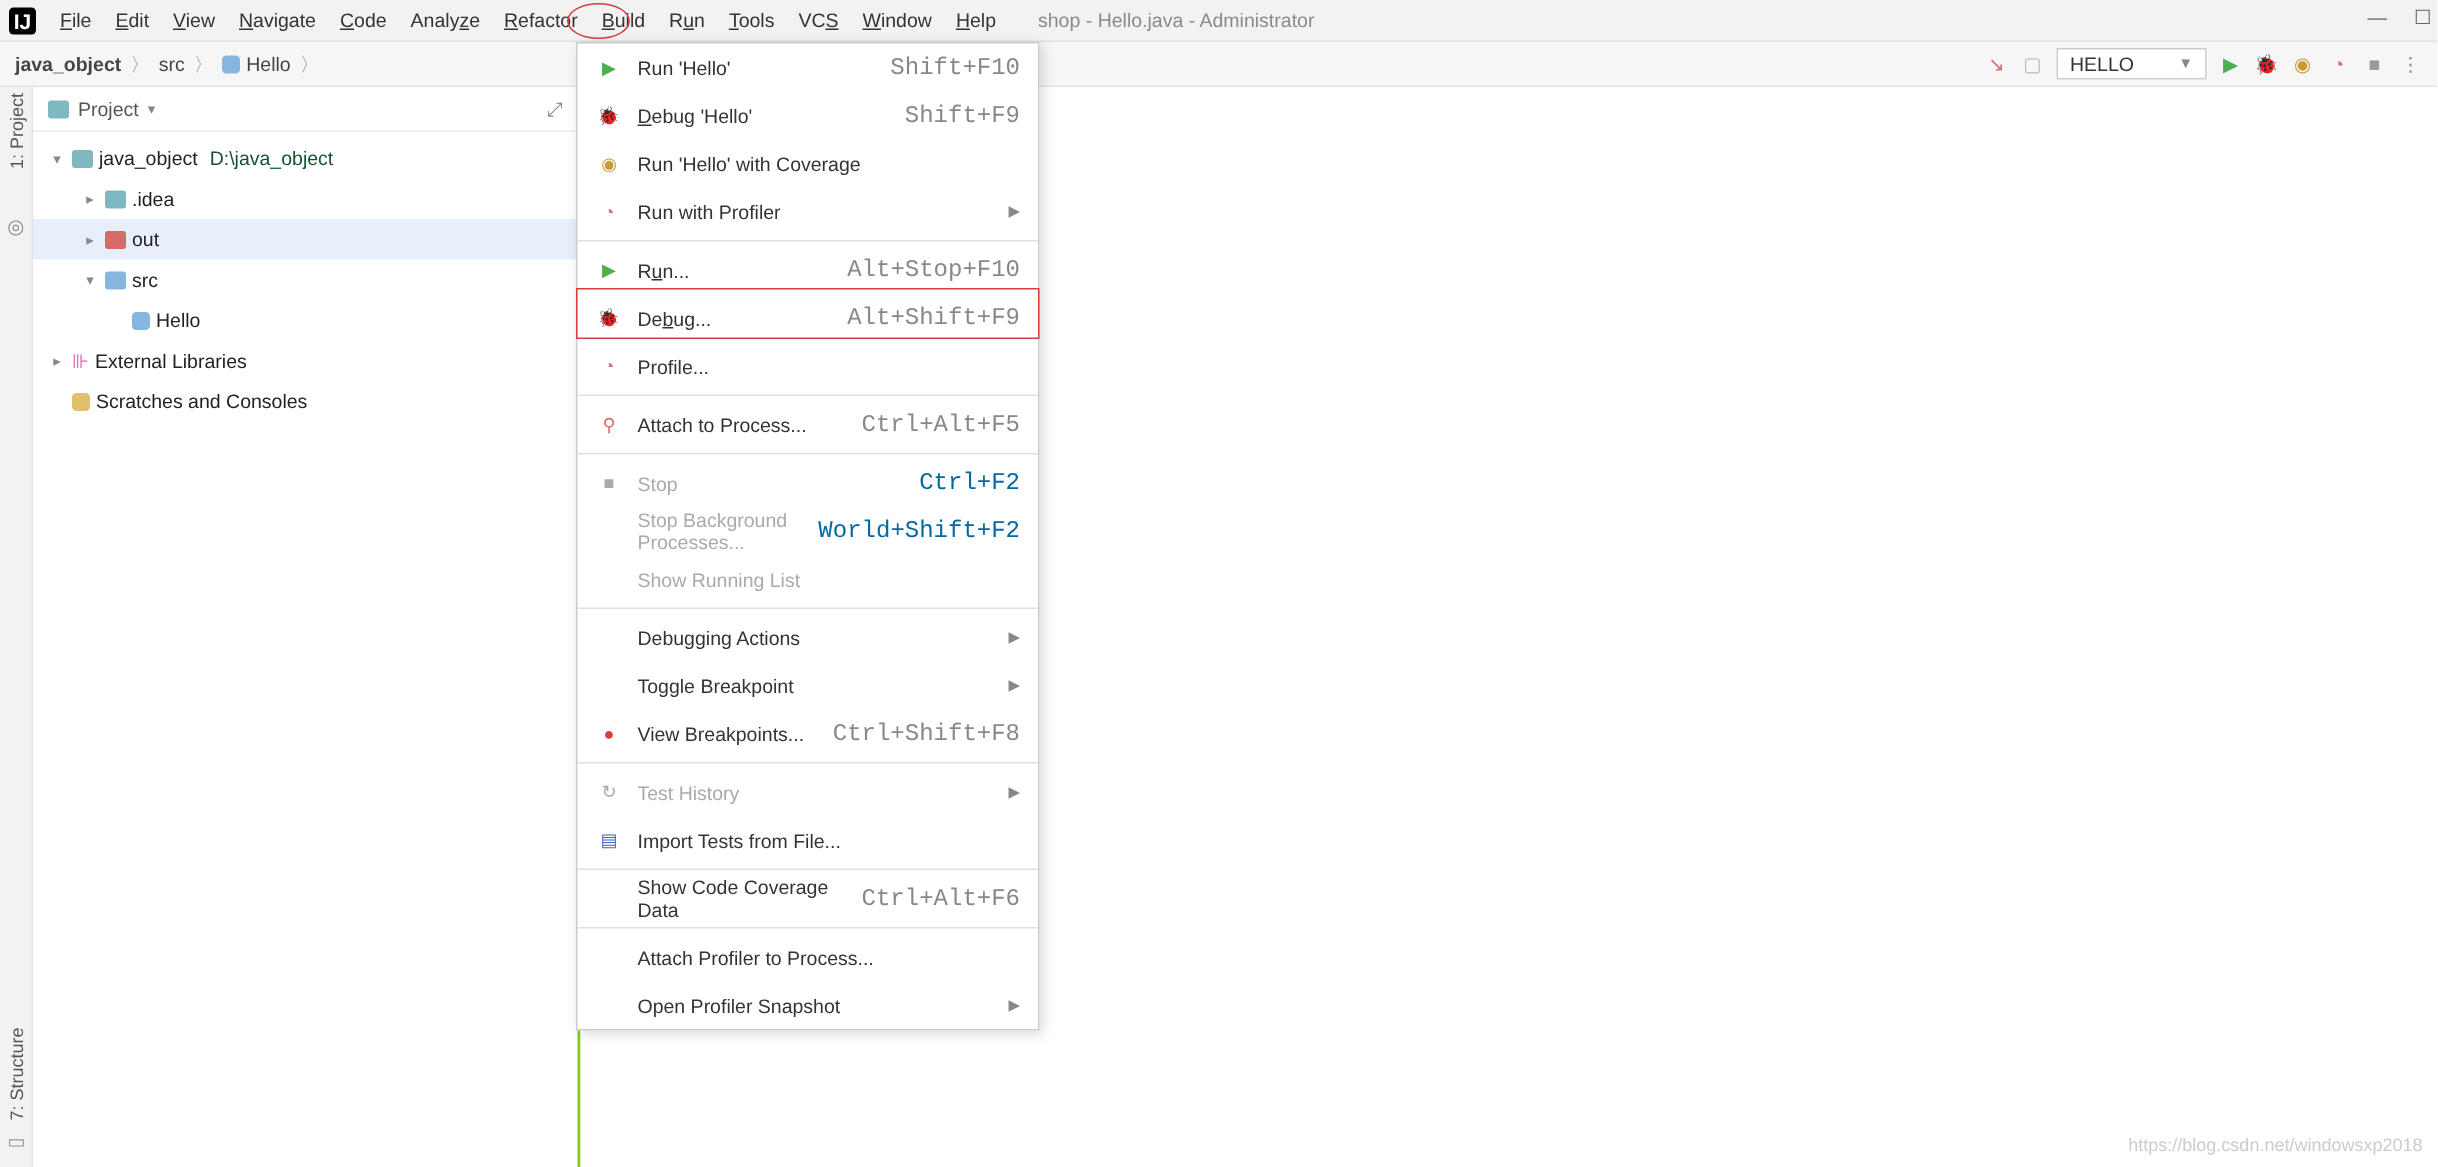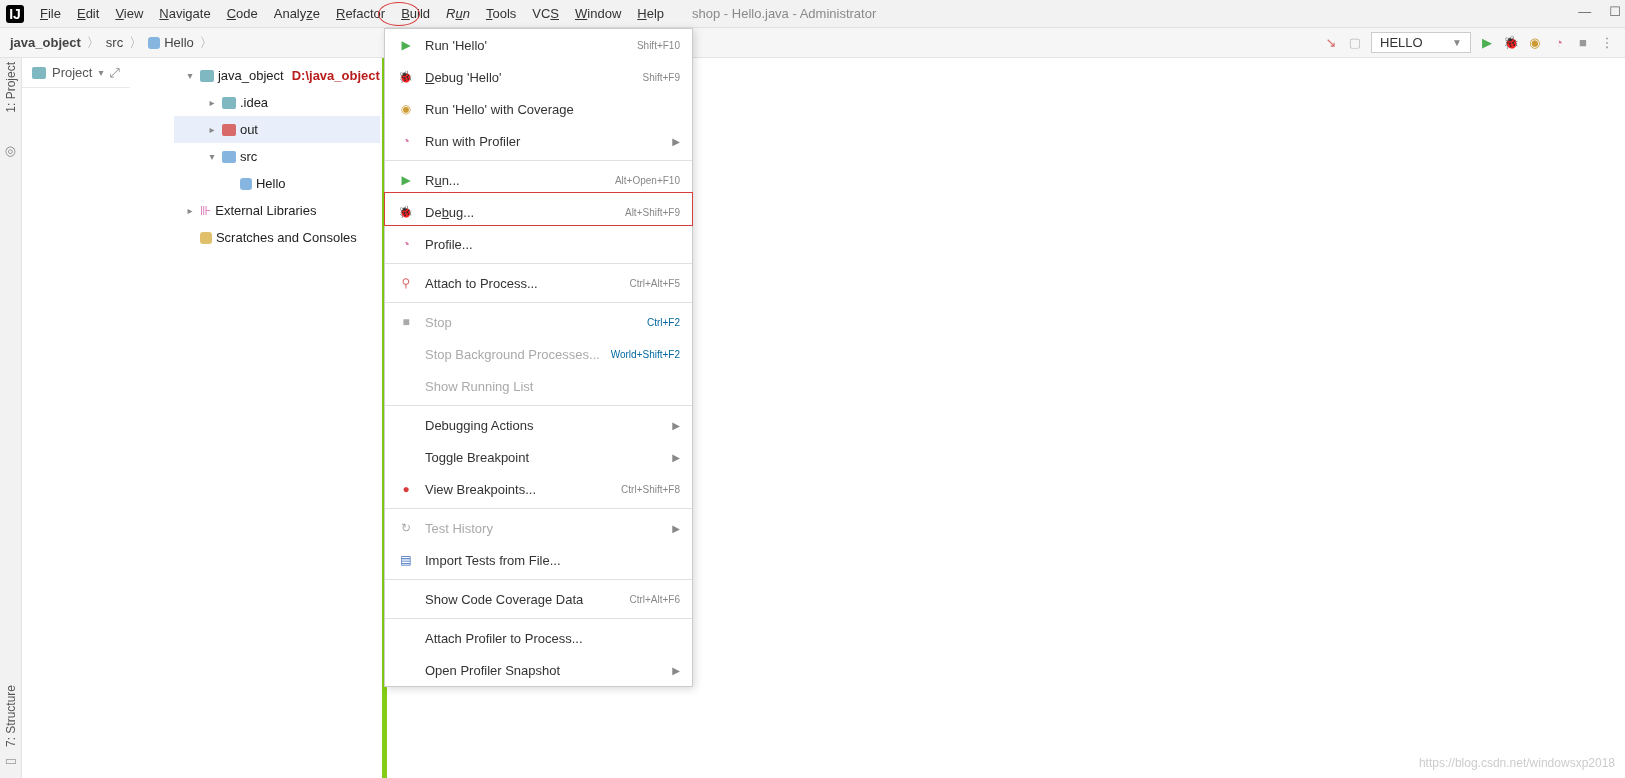--- a/index.html
+++ b/index.html
@@ -3,51 +3,51 @@
 <meta charset="utf-8">
 <style>
 * { margin: 0; padding: 0; box-sizing: border-box; font-family: "Segoe UI", Arial, sans-serif; font-size: 13px; }
 body { background: #fff; width: 1625px; height: 778px; overflow: hidden; position: relative; color: #222; }
 
 
 .menubar { height: 28px; display: flex; align-items: center; padding: 0 6px; background: #f2f2f2; border-bottom: 1px solid #e0e0e0; }
 .app-icon { width: 18px; height: 18px; background: #000; border-radius: 3px; margin-right: 8px; display:flex; align-items:center; justify-content:center; color:#fff; font-size:14px; font-weight:bold;}
 .menu-item { padding: 0 8px; cursor: default; color: #333; }
 .menu-item u { text-decoration: underline; }
-.menu-item.highlighted { position: relative; font-style: italic; }
+.menu-item.highlighted { position: relative; }
 .menu-highlight-ellipse { position: absolute; left: 378px; top: 2px; width: 42px; height: 24px; border: 1.5px solid #d93c3c; border-radius: 50%; pointer-events: none; }
 .title-text { margin-left: 20px; color: #8a8a8a; }
 .win-controls { position:absolute; right:4px; top:4px; display:flex; gap:18px; color:#666; font-size:14px;}
 
 
 .navbar { height: 30px; background: #f6f6f6; border-bottom: 1px solid #e3e3e3; display: flex; align-items: center; padding: 0 10px; justify-content: space-between; }
 .breadcrumbs { display: flex; align-items: center; gap: 4px; color: #444; }
 .breadcrumbs .sep { color: #999; margin: 0 2px; }
 .breadcrumbs .bold { font-weight: 600; }
 .nav-right { display: flex; align-items: center; gap: 8px; }
 .config-select { display: flex; align-items:center; gap:6px; border:1px solid #ccc; background:#fff; padding:2px 8px; min-width:100px; color:#333; }
 .tool-icon { width:16px; height:16px; display:flex; align-items:center; justify-content:center; }
 
 
 .main { display: flex; height: calc(100% - 58px); }
 .left-tabs { width: 22px; background: #f2f2f2; border-right: 1px solid #e3e3e3; display:flex; flex-direction:column; align-items:center; padding-top:4px; gap:30px; }
 .vtab { writing-mode: vertical-rl; transform: rotate(180deg); font-size: 12px; color: #555; cursor: default; display:flex; align-items:center; gap:4px; }
 .vtab-bottom { position:absolute; bottom:10px; left:0; width:22px; display:flex; flex-direction:column; align-items:center;}
 
-.project-panel { width: 365px; background: #fff; border-right: 5px solid #84cc16; display:flex; flex-direction:row;gap:44px; }
+.project-panel { width: 365px; background: #fff; border-right: 2px solid #84cc16; display:flex; flex-direction:column; }
 .panel-header { height: 30px; display: flex; align-items: center; padding: 0 10px; border-bottom: 1px solid #eaeaea; gap:6px; color:#555;}
 .panel-header .expand { margin-left:auto; color:#888; }
 .tree { padding: 4px 0; }
 .tree-row { display: flex; align-items: center; height: 27px; padding-left: 10px; gap: 4px; cursor: default; }
 .tree-row.sel { background: #e9effa; }
 .tree-row .arrow { width: 12px; color: #888; font-size: 10px; text-align:center; }
 .tree-row .indent1 { width: 18px; }
 .tree-row .indent2 { width: 36px; }
 .tree-row .label { color: #222; }
-.tree-row .path { color: #b91c1c; margin-left: 4px; font-weight: bold; }
+.tree-row .path { color: #14532d; margin-left: 4px; }
 .folder-icon { width:14px; height:12px; border-radius:2px; }
 .c-teal { background:#7fb8c1; }
 .c-red { background:#d96a6a; }
 .c-sky { background:#86b5e0; }
 .dot-icon { width:12px; height:12px; border-radius:3px; }
 .lib-icon { color:#d96ab0; font-size:13px; }
 
 .editor-area { flex:1; position:relative; background:#fff; }
 .code { font-family: "Consolas","Courier New",monospace; font-size: 16px; line-height: 32px; padding: 78px 0 0 0; white-space: pre; color:#333; }
 .kw { color:#c97820; }
@@ -55,21 +55,21 @@
 .fn { color:#3b6bbf; }
 .field { font-style:italic; color:#8c5a9c;}
 .str { color:#3a8f3a;}
 .brace { color:#333;}
 
 
 .dropdown { position: absolute; left: 384px; top: 28px; width: 309px; background: #fff; border: 1px solid #ccc; box-shadow: 2px 2px 8px rgba(0,0,0,0.15); z-index: 100; }
 .dropdown-item { display: flex; align-items: center; height: 32px; padding: 0 12px; gap: 10px; color: #333; position:relative; }
 .dropdown-item.disabled { color: #aaa; }
 .dropdown-item .dd-label { flex:1; }
-.dropdown-item .dd-short { color: #888; font-size: 10px; }
+.dropdown-item .dd-short { color: #888; font-size: 16px; font-family: Liberation Mono, monospace; }
 .dropdown-item.disabled .dd-short { color:#0369a1;}
 .dropdown-item .dd-icon { width: 18px; text-align:center; font-size:12px; }
 .dropdown-item .submenu { color:#888; font-size:10px; }
 .dropdown-sep { height: 1px; background: #e0e0e0; margin: 3px 0; }
 .dd-highlight { position:absolute; left:384px; top:192px; width:309px; height:34px; border:1.5px solid #d93c3c; pointer-events:none; z-index:101;}
 
 .watermark { position:absolute; right:10px; bottom:8px; color:#ccc; font-size:12px;}
 </style>
 </head>
 <body>
@@ -210,21 +210,21 @@
     </div>
   <div class="dropdown-item">
       <span class="dd-icon" style="color:#d96a9c;">◔</span>
       <span class="dd-label">Run with Profiler</span>
       <span class="submenu">▶</span>
     </div>
   <div class="dropdown-sep"></div>
   <div class="dropdown-item">
       <span class="dd-icon" style="color:#4caf50;">▶</span>
       <span class="dd-label">R<u>u</u>n...</span>
-      <span class="dd-short">Alt+Open+F10</span>
+      <span class="dd-short">Alt+Stop+F10</span>
     </div>
   <div class="dropdown-item">
       <span class="dd-icon" style="color:#d96a6a;">🐞</span>
       <span class="dd-label">De<u>b</u>ug...</span>
       <span class="dd-short">Alt+Shift+F9</span>
     </div>
   <div class="dropdown-item">
       <span class="dd-icon" style="color:#d96a9c;">◔</span>
       <span class="dd-label">Profile...</span>
     </div>

